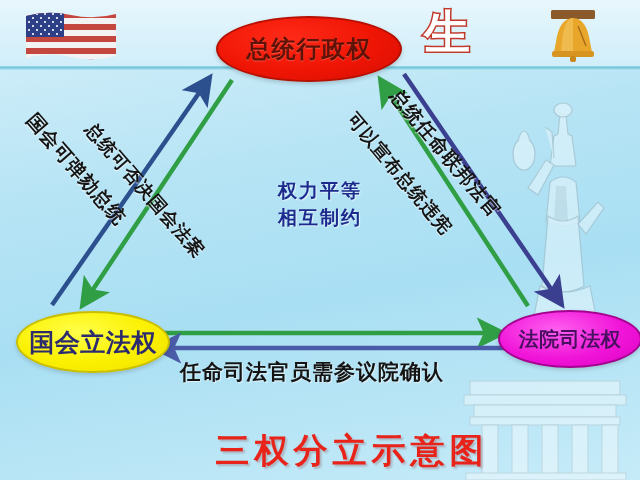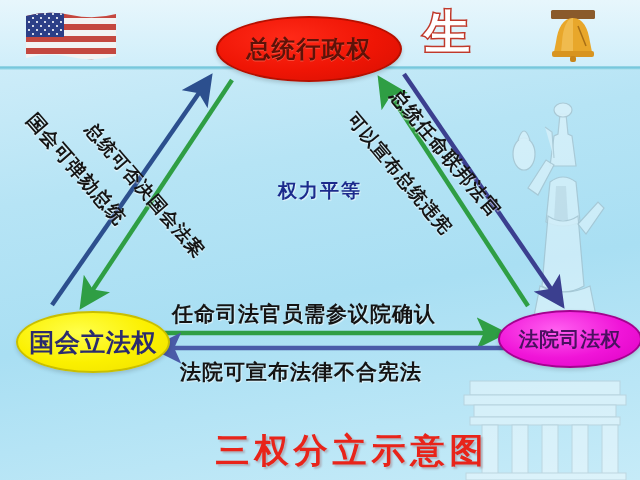--- a/index.html
+++ b/index.html
@@ -286,24 +286,24 @@
 
     <line x1="506" y1="348" x2="158" y2="348" stroke="#4a5ba8" stroke-width="4.5" marker-end="url(#ah-slate)"></line>
   </svg>
 
   <div class="node" id="node-president">总统行政权</div>
   <div class="node" id="node-congress">国会立法权</div>
   <div class="node" id="node-court">法院司法权</div>
 
   <div id="center-slogan">
     <div>权力平等</div>
+    <div>相互制约</div>
   </div>
 
   <div class="edge-label" id="lbl-impeach">国会可弹劾总统</div>
   <div class="edge-label" id="lbl-veto">总统可否决国会法案</div>
   <div class="edge-label" id="lbl-appoint">总统任命联邦法官</div>
   <div class="edge-label" id="lbl-unconstitutional">可以宣布总统违宪</div>
-  <div class="edge-label" id="lbl-senate">任命司法官员需参议院确认</div>
-  <div class="edge-label" id="lbl-unconst-law">法院可宣布法律不合宪法</div>
+  <div class="edge-label" id="lbl-unconst-law">任命司法官员需参议院确认</div>
 
   <div id="diagram-title">三权分立示意图</div>
 
 </div>
 
 </body></html>

